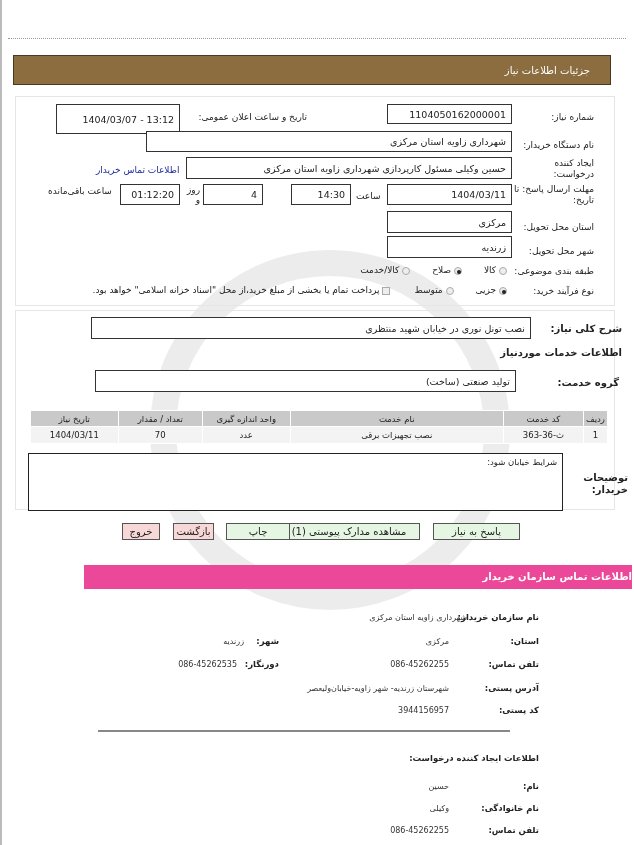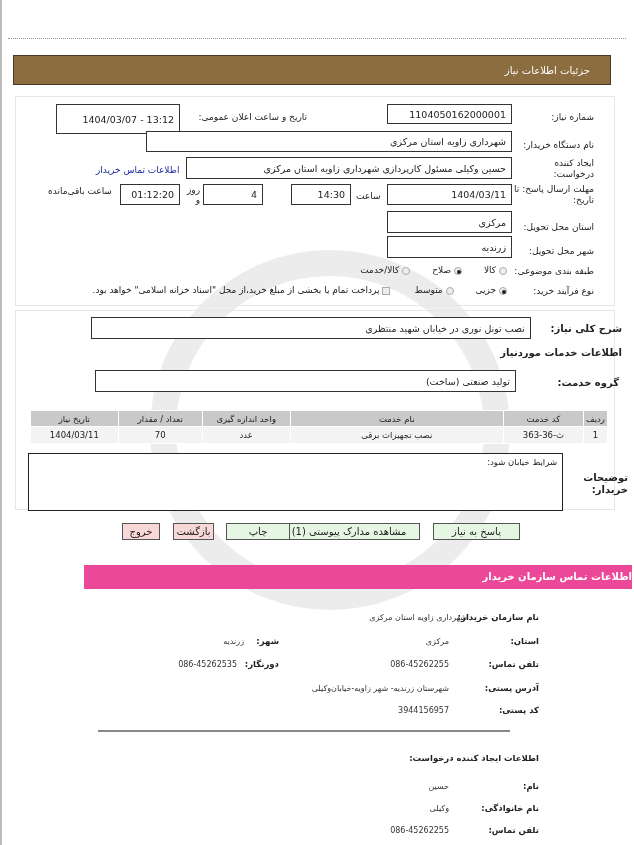--- a/index.html
+++ b/index.html
@@ -141,21 +141,21 @@
 <span class="c-val" style="right:185px; top:637px;">مرکزی</span>
 <span class="c-lbl" style="right:355px; top:636px;">شهر:</span>
 <span class="c-val" style="right:390px; top:637px;">زرندیه</span>
 
 <span class="c-lbl" style="right:95px; top:659px;">تلفن تماس:</span>
 <span class="c-val" style="right:185px; top:660px; direction:ltr;">086-45262255</span>
 <span class="c-lbl" style="right:355px; top:659px;">دورنگار:</span>
 <span class="c-val" style="right:397px; top:660px; direction:ltr;">086-45262535</span>
 
 <span class="c-lbl" style="right:95px; top:683px;">آدرس پستی:</span>
-<span class="c-val" style="right:185px; top:684px;">شهرستان زرندیه- شهر زاویه-خیابان‌وکیلی</span>
+<span class="c-val" style="right:185px; top:684px;">شهرستان زرندیه- شهر زاویه-خیابان‌ولیعصر</span>
 
 <span class="c-lbl" style="right:95px; top:705px;">کد پستی:</span>
 <span class="c-val" style="right:185px; top:706px; direction:ltr;">3944156957</span>
 
 <div class="hr"></div>
 
 <span class="c-lbl" style="right:95px; top:753px;">اطلاعات ایجاد کننده درخواست:</span>
 
 <span class="c-lbl" style="right:95px; top:781px;">نام:</span>
 <span class="c-val" style="right:185px; top:782px;">حسین</span>

